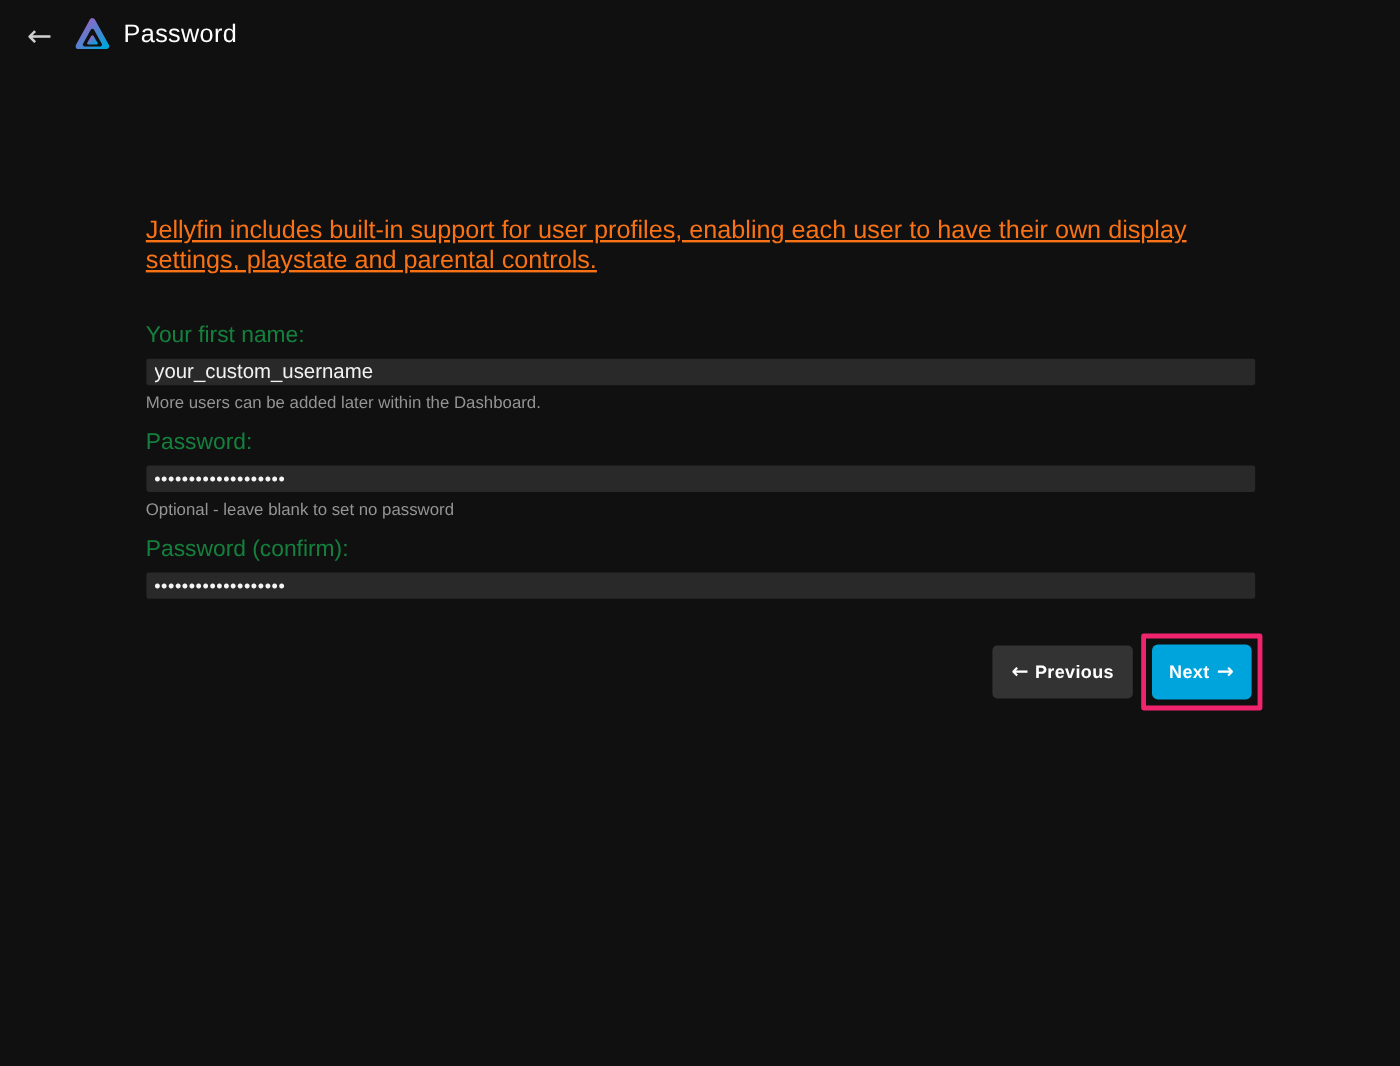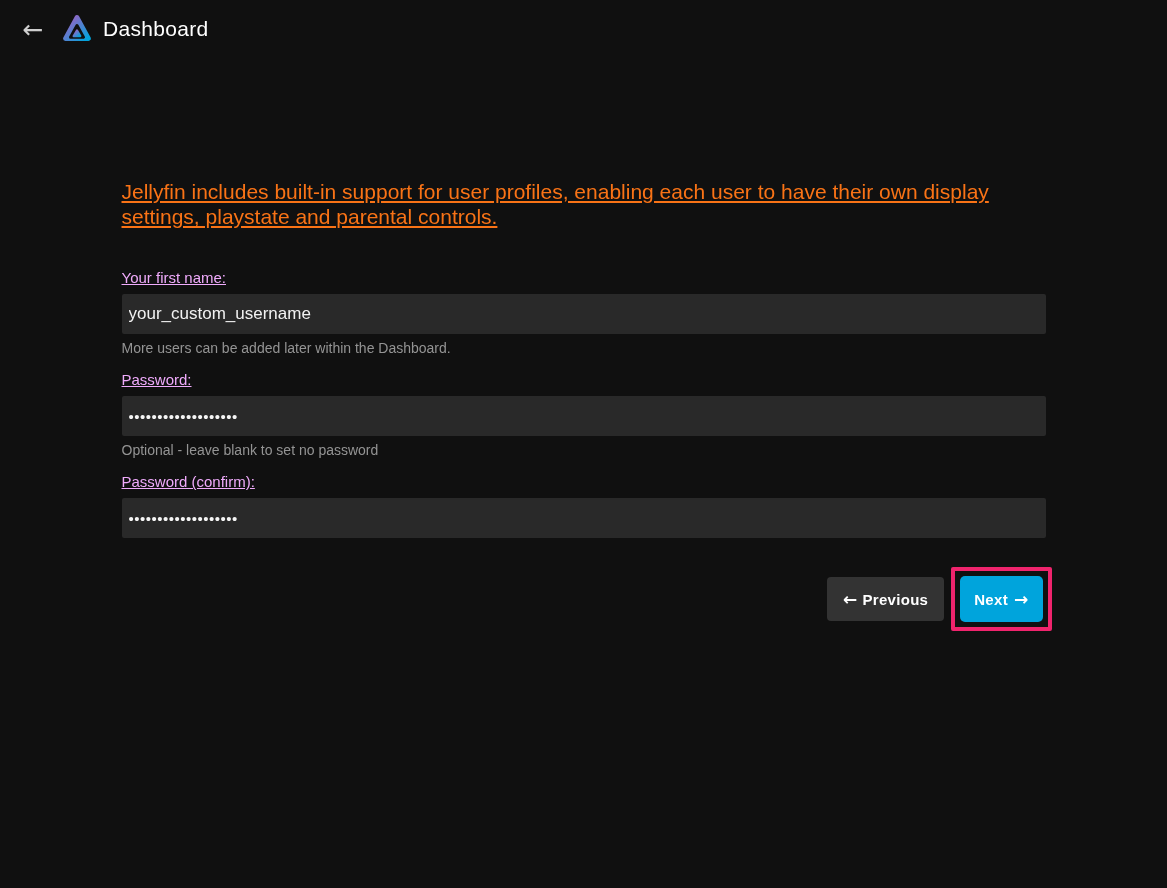--- a/index.html
+++ b/index.html
@@ -58,29 +58,28 @@
     font-size: 21px;
     color: #f97316;
     line-height: 1.2;
     text-decoration: underline;
   }
 
   .field { margin-top: 15px; }
   .field.first { margin-top: 40px; }
   .field label {
     display: block;
-    font-size: 15px;
-    color: #f0abfc;
+    font-size: 19px;
+    color: #15803d;
     margin-bottom: 8px;
-    text-decoration: underline;
   }
   .field input {
     display: block;
     width: 100%;
-    height: 40px;
+    height: 22px;
     background: #292929;
     border: none;
     border-radius: 2px;
     padding: 0 7px;
     font-size: 17px;
     color: #f2f2f2;
     font-family: "Liberation Sans", sans-serif;
     outline: none;
   }
   .field input.password {
@@ -150,21 +149,21 @@
       <defs>
         <linearGradient id="jfg" x1="0" y1="0" x2="1" y2="1">
           <stop offset="0" stop-color="#aa5cc3"></stop>
           <stop offset="1" stop-color="#00a4dc"></stop>
         </linearGradient>
       </defs>
       <path d="M50 16 L84 78 L16 78 Z" fill="url(#jfg)" stroke="url(#jfg)" stroke-width="14" stroke-linejoin="round"></path>
       <path d="M50 40 L69 74 L31 74 Z" fill="#101010" stroke="#101010" stroke-width="9" stroke-linejoin="round"></path>
       <path d="M50 54 L60 71 L40 71 Z" fill="url(#jfg)" stroke="url(#jfg)" stroke-width="6" stroke-linejoin="round"></path>
     </svg>
-    <span class="appname">Dashboard</span>
+    <span class="appname">Password</span>
   </div>
 </header>
 
 <main class="content">
   <p class="page-desc">Jellyfin includes built-in support for user profiles, enabling each user to have their own display settings, playstate and parental controls.</p>
 
   <div class="field first">
     <label>Your first name:</label>
     <input type="text" value="your_custom_username" style="">
     <div class="helper">More users can be added later within the Dashboard.</div>

